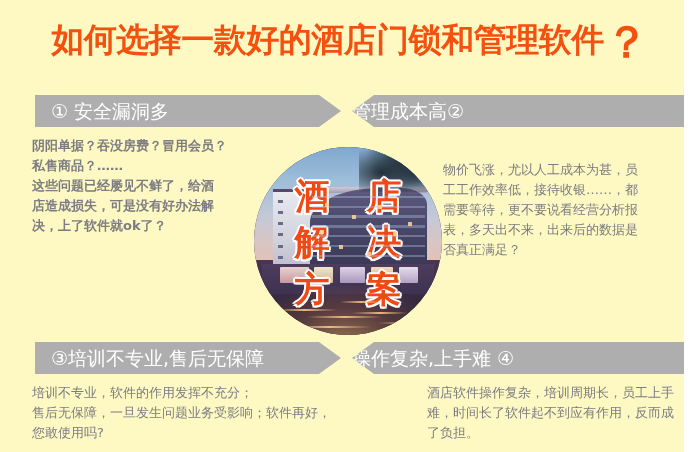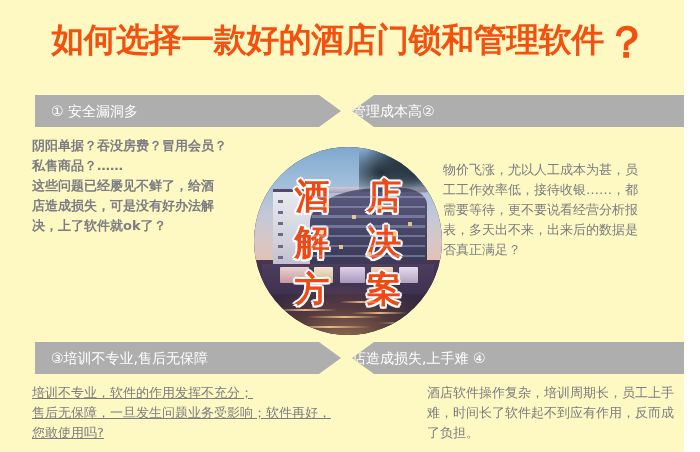--- a/index.html
+++ b/index.html
@@ -61,42 +61,42 @@
     
     clip-path: polygon(0 0, calc(100% - 22px) 0, 100% 50%, calc(100% - 22px) 100%, 0 100%);
   }
   .banner.right-side {
     padding-right: 18px;
     
     clip-path: polygon(22px 0, 100% 0, 100% 100%, 22px 100%, 0 50%);
   }
   .banner-label {
     color: #ffffff;
-    font-size: 14px;
+    font-size: 19px;
     font-weight: normal;
     line-height: 1;
     white-space: nowrap;
   }
 
   #banner-1 { left: 35px;  top: 95px;  width: 290px; }
   #banner-2 { left: 352px; top: 95px;  width: 316px; }
   #banner-3 { left: 35px;  top: 342px; width: 290px; }
   #banner-4 { left: 352px; top: 342px; width: 316px; }
 
   
   .body-copy {
     position: absolute;
     color: #7c7c82;
     font-size: 13px;
     line-height: 20px;
     white-space: pre-line;
   }
   #copy-1 { left: 32px;  top: 136px; width: 232px; font-weight: bold; }
   #copy-2 { left: 443px; top: 136px; width: 230px; margin-top: 24px; }
-  #copy-3 { left: 32px;  top: 383px; width: 330px; text-decoration: underline; }
+  #copy-3 { left: 32px;  top: 383px; width: 330px; }
   #copy-4 { left: 387px; top: 383px; width: 290px; margin-left: 40px; }
 
   
   #center-circle {
     position: absolute;
     left: 254px;
     top: 147px;
     width: 188px;
     height: 188px;
     border-radius: 50%;
@@ -257,21 +257,21 @@
 
   <div class="banner right-side" id="banner-2">
     <span class="banner-label">管理成本高②</span>
   </div>
 
   <div class="banner left-side" id="banner-3">
     <span class="banner-label">③培训不专业,售后无保障</span>
   </div>
 
   <div class="banner right-side" id="banner-4">
-    <span class="banner-label">店造成损失,上手难 ④</span>
+    <span class="banner-label">操作复杂,上手难 ④</span>
   </div>
 
   <div class="body-copy" id="copy-1">阴阳单据？吞没房费？冒用会员？
 私售商品？……
 这些问题已经屡见不鲜了，给酒
 店造成损失，可是没有好办法解
 决，上了软件就ok了？</div>
   <div class="body-copy" id="copy-2">物价飞涨，尤以人工成本为甚，员
 工工作效率低，接待收银……，都
 需要等待，更不要说看经营分析报

